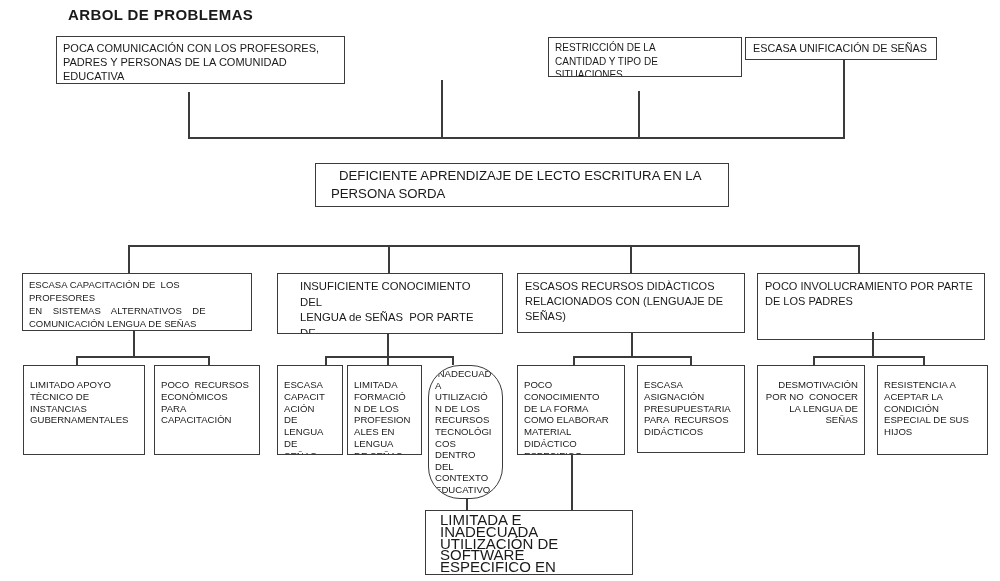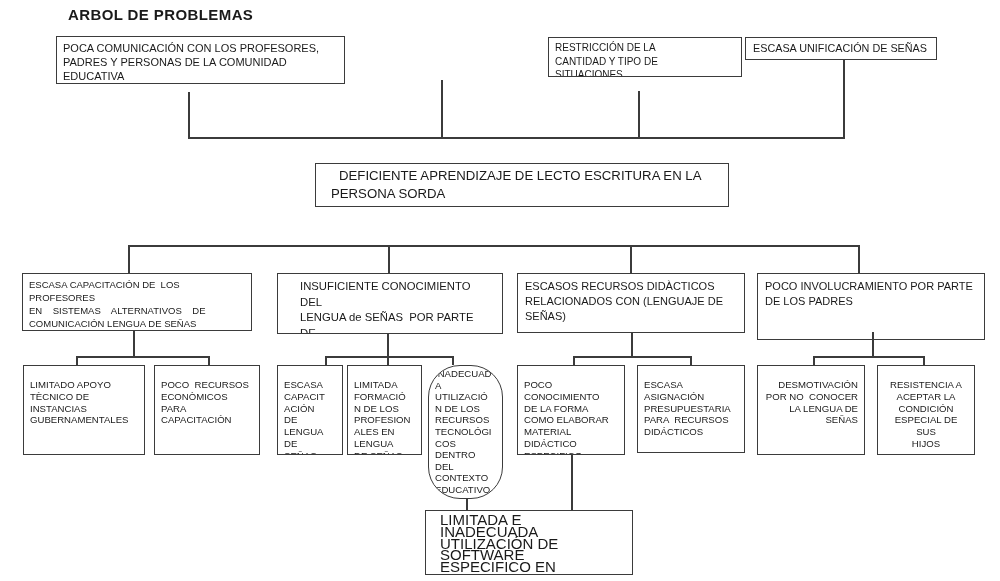--- a/index.html
+++ b/index.html
@@ -30,21 +30,21 @@
   
   .sub{font-size:9.6px;line-height:11.8px;padding:13px 6px;}
   #a1{left:23px;top:365px;width:122px;height:90px;}
   #a2{left:154px;top:365px;width:106px;height:90px;}
   #b1{left:277px;top:365px;width:66px;height:90px;}
   #b2{left:347px;top:365px;width:75px;height:90px;}
   #b3{left:428px;top:365px;width:75px;height:134px;line-height:11.6px;padding-top:2px;border-radius:32px;}
   #c1{left:517px;top:365px;width:108px;height:90px;}
   #c2{left:637px;top:365px;width:108px;height:88px;}
   #d1{left:757px;top:365px;width:108px;height:90px;text-align:right;}
-  #d2{left:877px;top:365px;width:98px;height:90px;text-align:center;}
+  #d2{left:877px;top:365px;width:111px;height:90px;}
 
   
   #r{left:425px;top:510px;width:208px;height:65px;font-size:15px;line-height:11.8px;padding:3px 14px;}
 </style>
 </head>
 <body>
 
 <div class="canvas">
 
   <div class="title">ARBOL DE PROBLEMAS</div>

